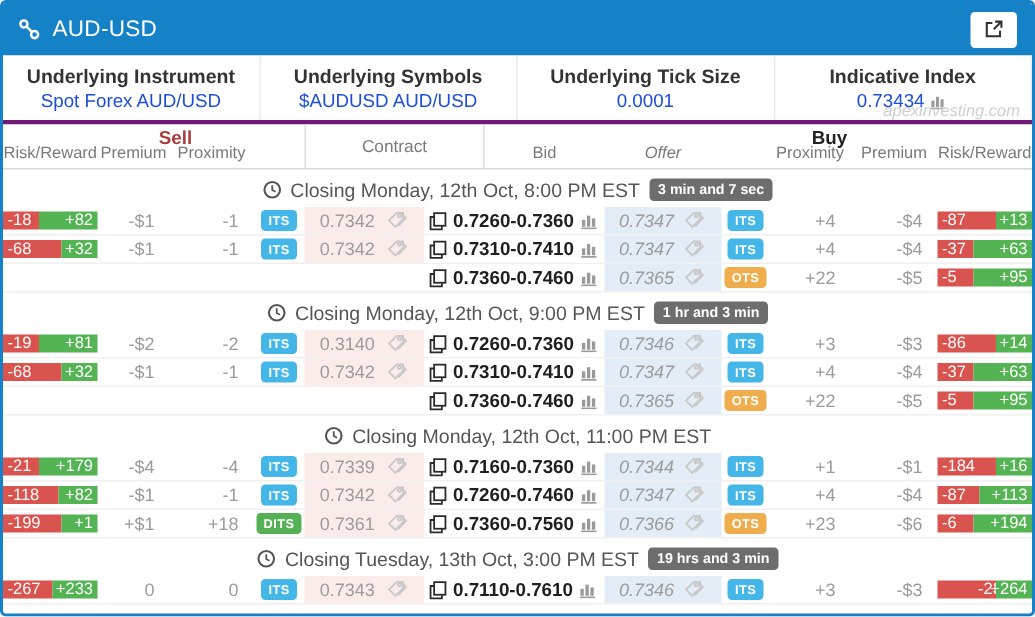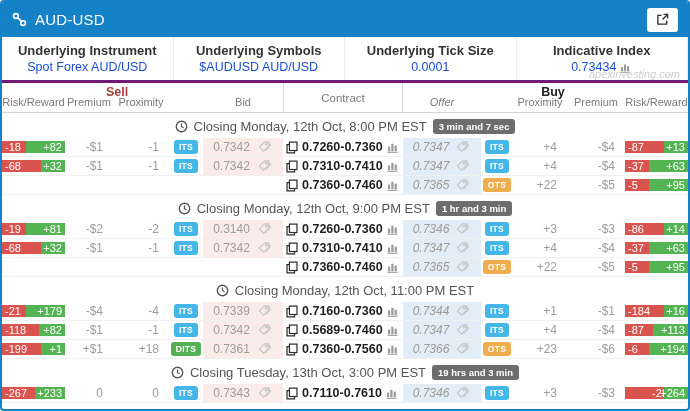--- a/index.html
+++ b/index.html
@@ -122,22 +122,22 @@
     <div class="watermark">apexinvesting.com</div>
   </div>
 
   <div class="band">
     <span class="group-label sell-label">Sell</span>
     <span class="group-label buy-label">Buy</span>
     <div class="bcell c-rr">Risk/Reward</div>
     <div class="bcell c-prem">Premium</div>
     <div class="bcell c-prox">Proximity</div>
     <div class="bcell c-stat"></div>
+    <div class="bcell c-contract hdr-contract">Contract</div>
     <div class="bcell c-bid" style="background:transparent">Bid</div>
-    <div class="bcell c-contract hdr-contract">Contract</div>
     <div class="bcell c-offer" style="background:transparent">Offer</div>
     <div class="bcell c-stat2"></div>
     <div class="bcell c-prox2">Proximity</div>
     <div class="bcell c-prem2">Premium</div>
     <div class="bcell c-rr2">Risk/Reward</div>
   </div>
 
   <div id="sections">
   <section class="sect">
     <div class="sect-head">
@@ -664,21 +664,21 @@
     </div>
     <div class="cell c-contract">
       <span class="ico">
         <svg viewBox="0 0 14 15" width="12" height="13">
                   <g fill="none" stroke="#2b2b2b" stroke-width="1.4">
                     <rect x="4" y="1.2" width="8.8" height="9.8"></rect>
                     <path d="M4 4.2 H1.2 v9.6 h8.8 v-2.8"></path>
                   </g>
                 </svg>
       </span>
-      <span class="range">0.5689-0.7460</span>
+      <span class="range">0.7260-0.7460</span>
       <span class="ico">
         <svg viewBox="0 0 14 13" width="13" height="12">
                   <g fill="#9a9a9a">
                     <rect x="1" y="6" width="2.4" height="5"></rect>
                     <rect x="4.6" y="3" width="2.4" height="8"></rect>
                     <rect x="8.2" y="5" width="2.4" height="6"></rect>
                     <rect x="0.5" y="11.6" width="11" height="1.2"></rect>
                   </g>
                 </svg>
       </span>

